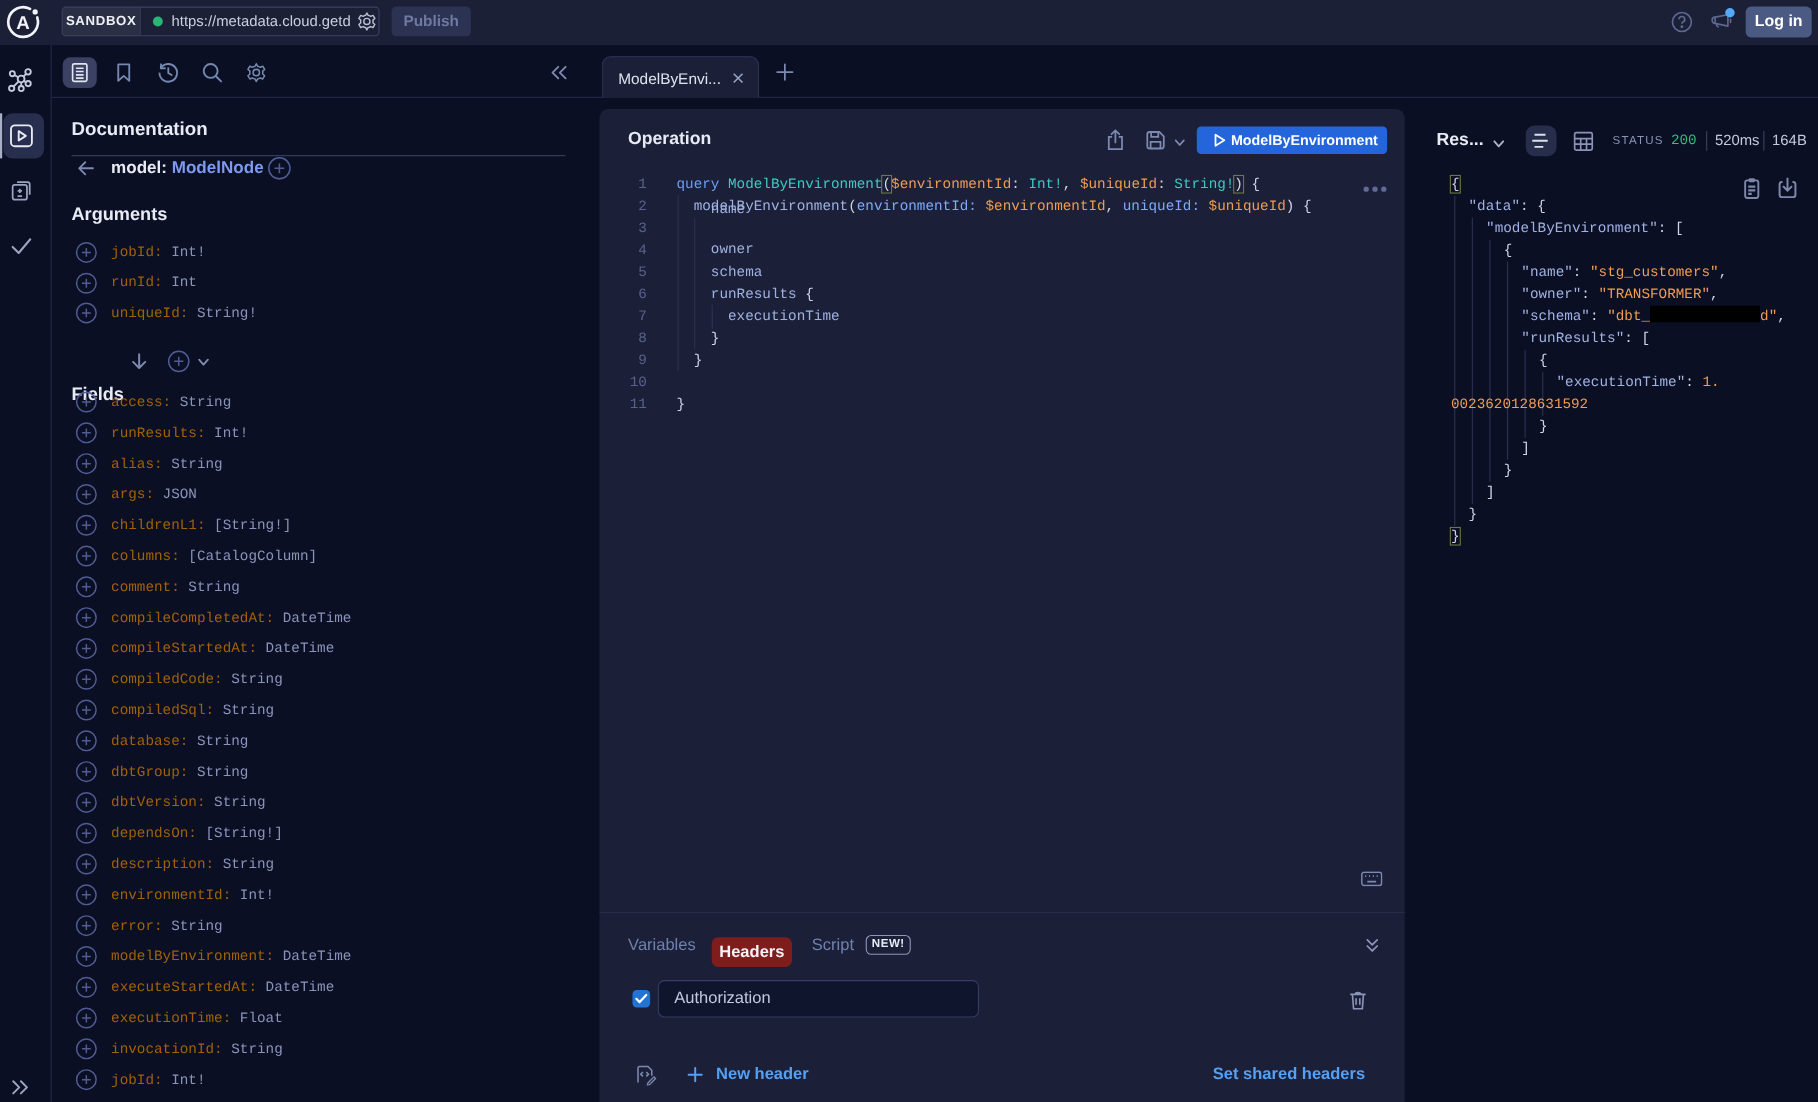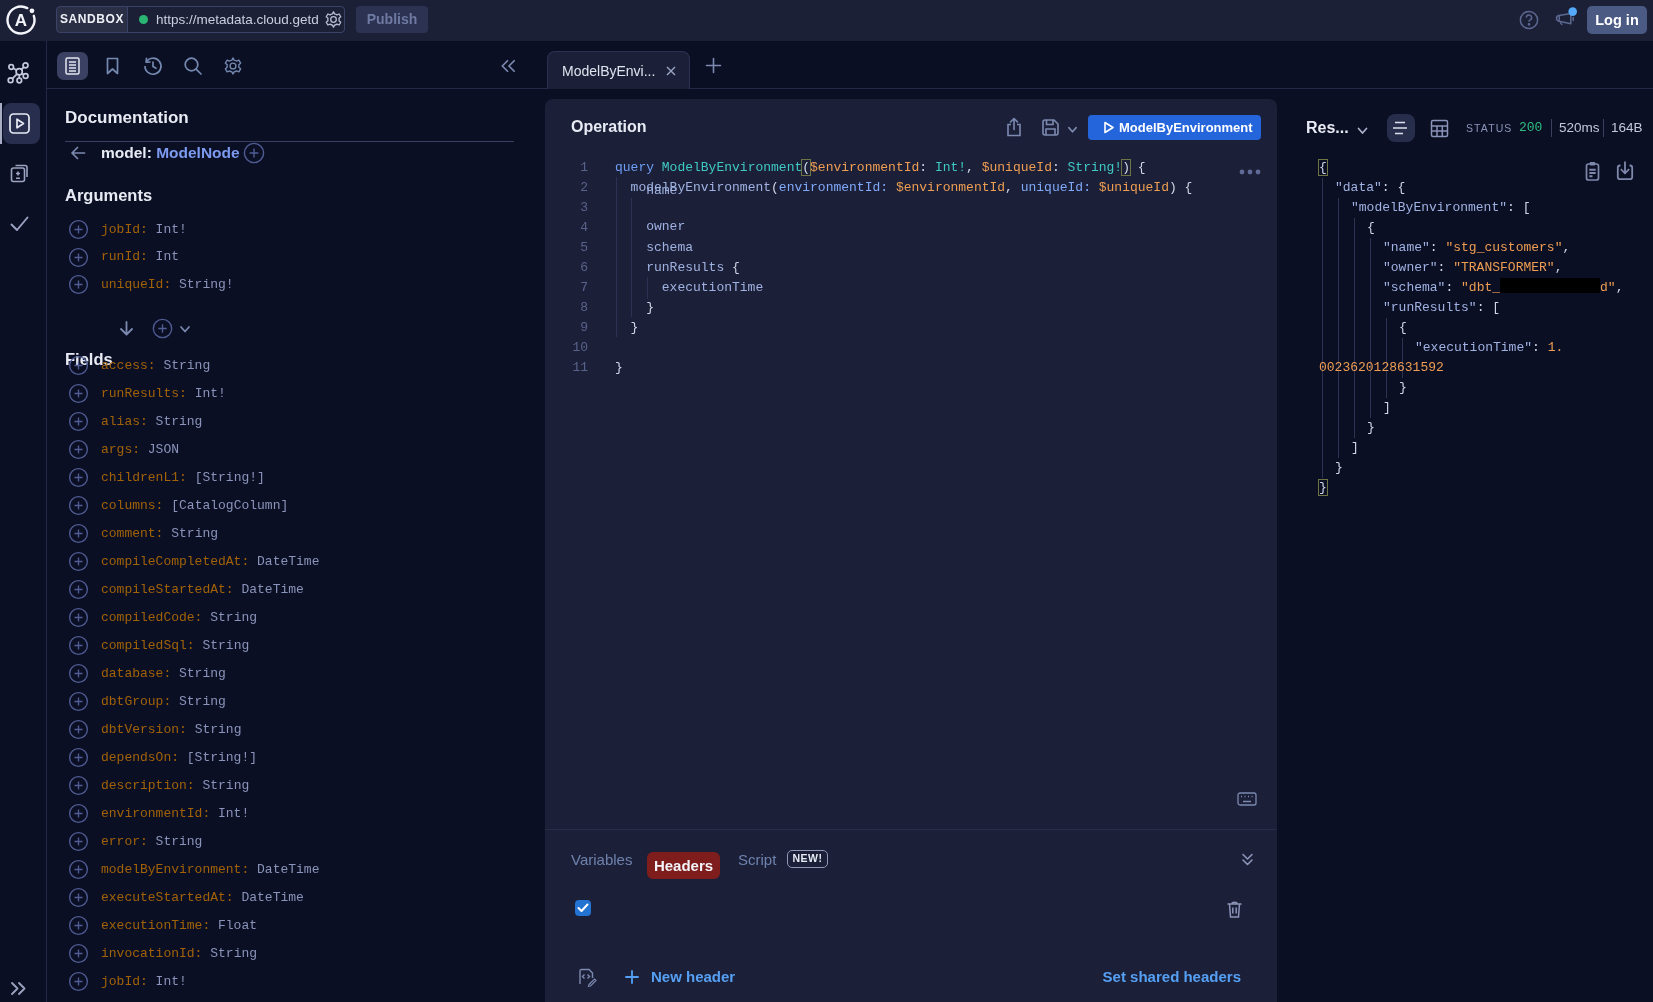--- a/index.html
+++ b/index.html
@@ -340,20 +340,23 @@
   <div class="abs" style="left:193px; top:752px; font-size:15px; color:#6f82ad;">Script</div>
   <div class="abs" style="left:242px; top:751px; width:41px; height:18px; border:1px solid #8f97b2; border-radius:5px; text-align:center; line-height:15px; font-size:10.5px; font-weight:bold; letter-spacing:0.5px; color:#e8ebf4;">NEW!</div>
   <svg class="abs" style="left:694px; top:752px;" width="17" height="17" viewBox="0 0 17 17" fill="none" stroke="#8b94b8" stroke-width="1.6">
     <path d="M4 3.5 L8.5 8 L13 3.5 M4 9 L8.5 13.5 L13 9" stroke-linecap="round" stroke-linejoin="round"></path>
   </svg>
   <div class="abs" style="left:30px; top:801px; width:16px; height:16px; background:#2273d2; border-radius:4px;">
     <svg width="16" height="16" viewBox="0 0 16 16" fill="none" stroke="#ffffff" stroke-width="2">
       <path d="M3.5 8 L6.5 11 L12.5 4.5" stroke-linecap="round" stroke-linejoin="round"></path>
     </svg>
   </div>
+  <div class="abs" style="left:53px; top:792px; width:292px; height:34px; border:1px solid #353d60; border-radius:6px; background:#10152e;">
+    <span class="abs" style="left:14px; top:0; line-height:32px; font-size:15px; color:#c2c9dd;">Authorization</span>
+  </div>
   <svg class="abs" style="left:680px; top:800px;" width="19" height="20" viewBox="0 0 19 20" fill="none" stroke="#8b94b8" stroke-width="1.5">
     <path d="M2.5 5 L16.5 5 M7 5 C7 2.8 12 2.8 12 5"></path>
     <path d="M4.5 5 L5.5 18 L13.5 18 L14.5 5"></path>
     <path d="M7.8 8.5 L7.8 14.5 M11.2 8.5 L11.2 14.5"></path>
   </svg>
   <svg class="abs" style="left:32px; top:868px;" width="20" height="20" viewBox="0 0 20 20" fill="none" stroke="#7c89b0" stroke-width="1.4">
     <path d="M3 17 L3 4 Q3 2.5 4.5 2.5 L12 2.5 L15.5 6 L15.5 11"></path>
     <path d="M7.5 7.5 L5.5 9.5 L7.5 11.5 M10.5 7.5 L12.5 9.5 L10.5 11.5"></path>
     <path d="M12 17.5 L17.5 12 L19 13.5 L13.5 19 L11.5 19.3 Z" stroke-width="1.2"></path>
   </svg>

